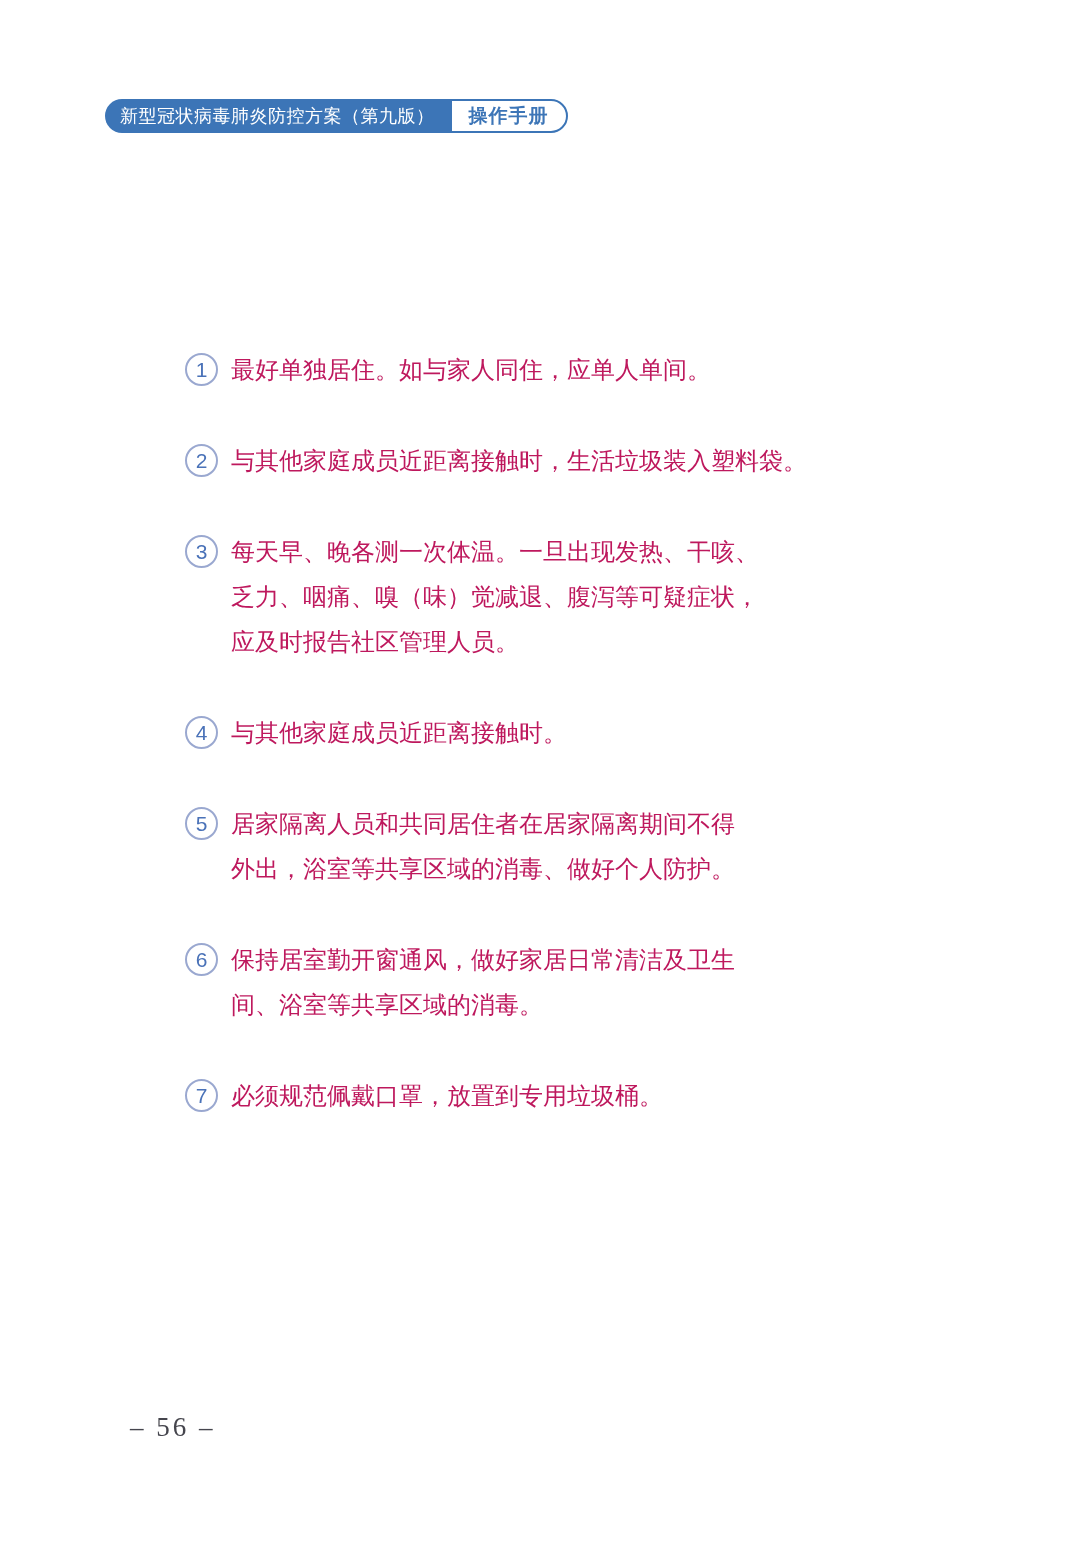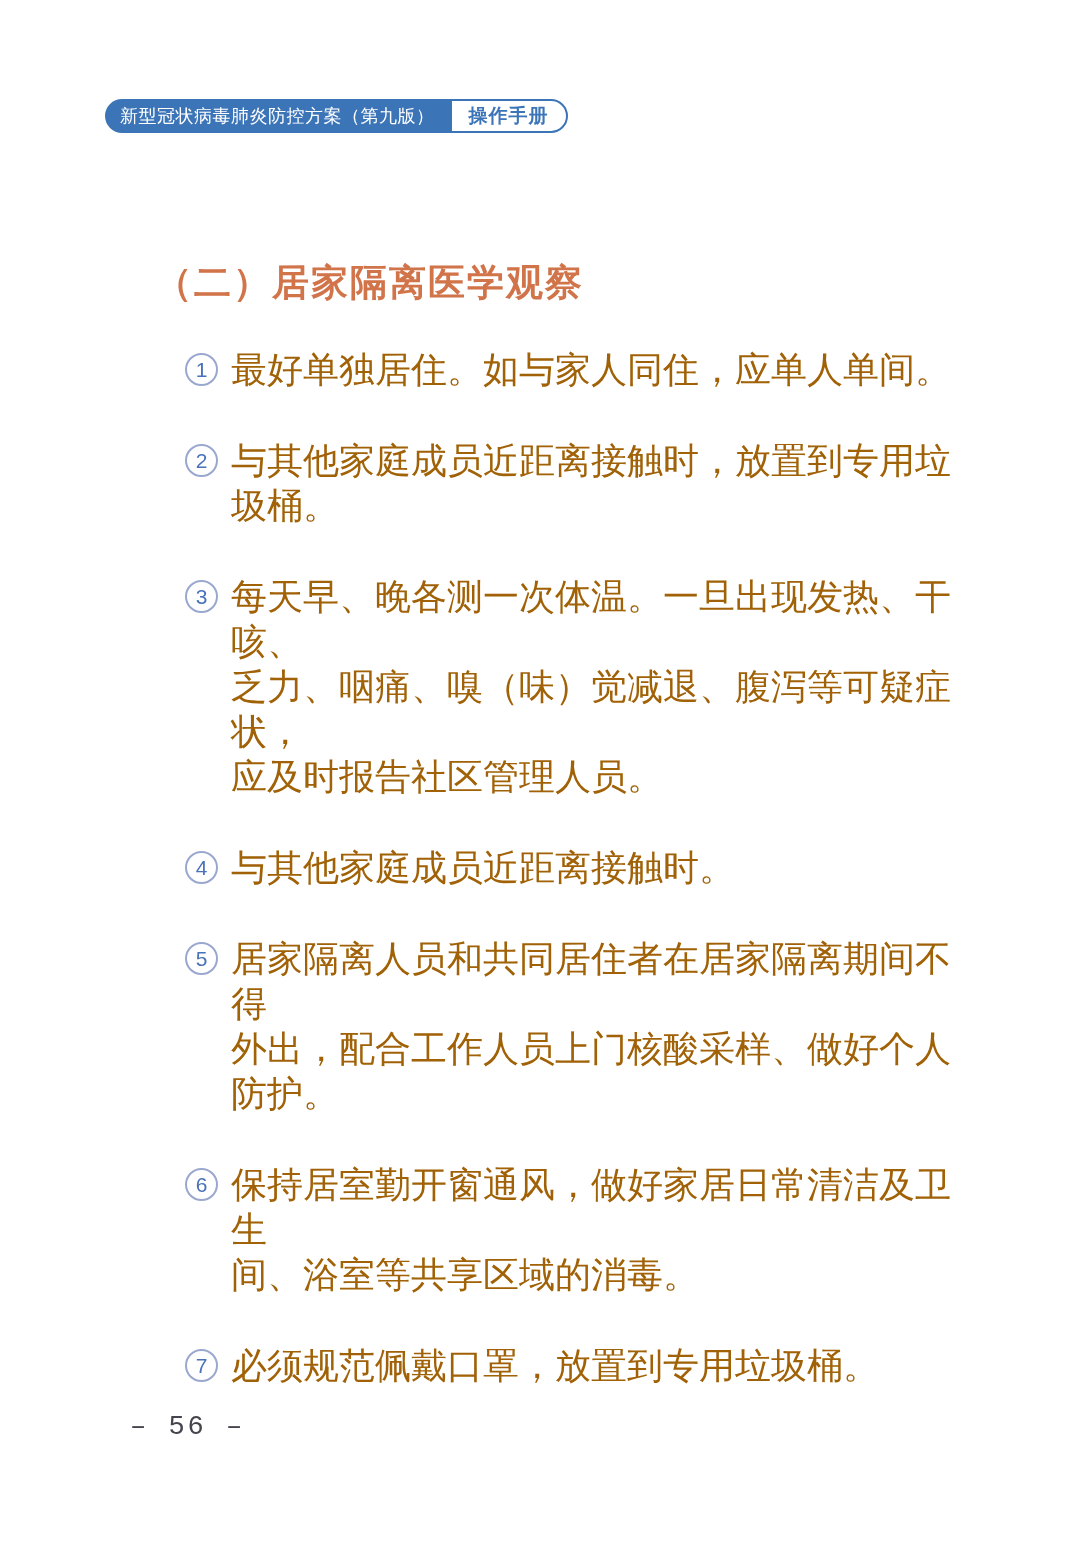--- a/index.html
+++ b/index.html
@@ -76,72 +76,71 @@
     border-radius: 50%;
     color: #4a72b8;
     font-size: 21px;
     line-height: 29px;
     text-align: center;
     margin-top: 6px;
     margin-right: 13px;
   }
   .txt {
     margin: 0;
-    font-size: 36px;
+    font-size: 24px;
     line-height: 45px;
-    color: #a16207;
+    color: #be185d;
     white-space: pre-line;
     width: 725px;
   }
   
   .page-number {
     position: absolute;
     left: 130px;
     top: 1412px;
-    font-family: Liberation Mono, monospace;
+    font-family: Liberation Serif, serif;
     font-size: 27px;
     color: #45454d;
     letter-spacing: 3px;
   }
 </style>
 </head>
 <body>
 
 <div class="page">
 
   <div class="badge">
     <span class="badge-left">新型冠状病毒肺炎防控方案（第九版）</span>
     <span class="badge-right">操作手册</span>
   </div>
 
-  <h1 class="section-title">（二）居家隔离医学观察</h1>
 
   <ol class="list">
     <li class="item">
       <span class="num">1</span>
       <p class="txt">最好单独居住。如与家人同住，应单人单间。</p>
     </li>
     <li class="item">
       <span class="num">2</span>
-      <p class="txt">与其他家庭成员近距离接触时，放置到专用垃圾桶。</p>
+      <p class="txt">与其他家庭成员近距离接触时，生活垃圾装入塑料袋。</p>
     </li>
     <li class="item">
       <span class="num">3</span>
       <p class="txt">每天早、晚各测一次体温。一旦出现发热、干咳、
 乏力、咽痛、嗅（味）觉减退、腹泻等可疑症状，
 应及时报告社区管理人员。</p>
     </li>
     <li class="item">
       <span class="num">4</span>
       <p class="txt">与其他家庭成员近距离接触时。</p>
     </li>
     <li class="item">
       <span class="num">5</span>
       <p class="txt">居家隔离人员和共同居住者在居家隔离期间不得
-外出，配合工作人员上门核酸采样、做好个人防护。</p>
+外出，浴室等共享区域的消毒、做好个人防护。</p>
     </li>
     <li class="item">
       <span class="num">6</span>
       <p class="txt">保持居室勤开窗通风，做好家居日常清洁及卫生
 间、浴室等共享区域的消毒。</p>
     </li>
     <li class="item">
       <span class="num">7</span>
       <p class="txt">必须规范佩戴口罩，放置到专用垃圾桶。</p>
     </li>

